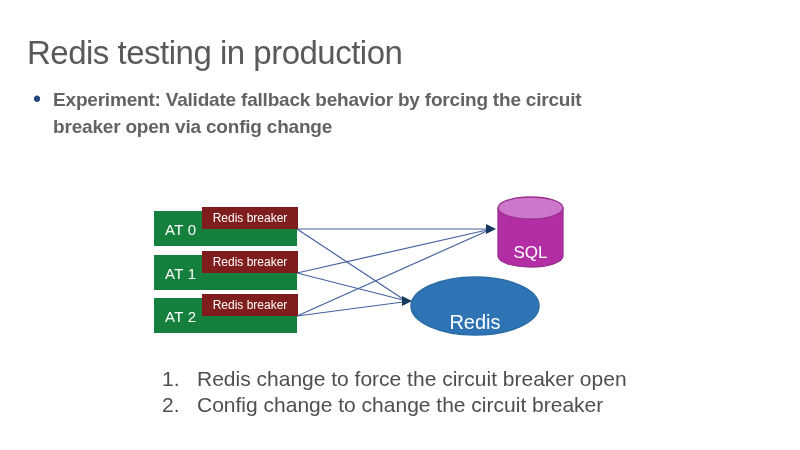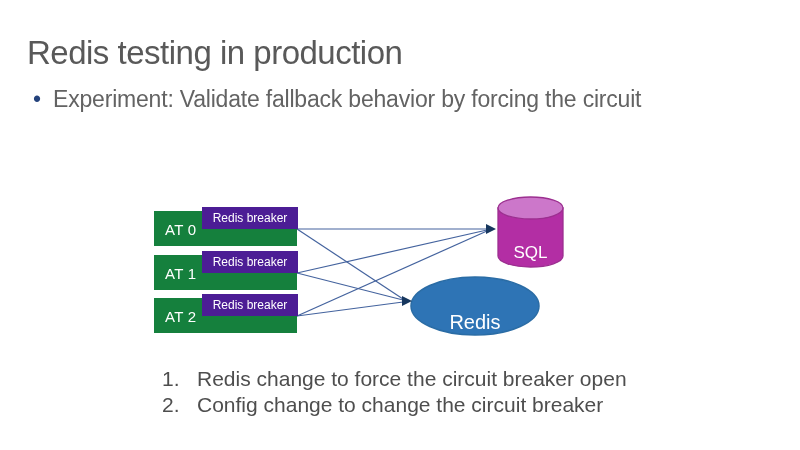--- a/index.html
+++ b/index.html
@@ -25,23 +25,23 @@
     display: flex;
     align-items: flex-start;
   }
   .bullet-marker {
     color: #24427C;
     font-size: 23px;
     line-height: 27px;
     margin-right: 12px;
   }
   .bullet-text {
-    font-size: 23px;
+    font-size: 19px;
     line-height: 27px;
-    font-weight: 400;
+    font-weight: 700;
     color: #636363;
     letter-spacing: -0.2px;
   }
   
   .diagram-svg {
     position: absolute;
     left: 0; top: 0;
     width: 800px; height: 450px;
     z-index: 1;
     pointer-events: none;
@@ -59,21 +59,21 @@
     height: 35px; line-height: 37px;
     color: #ffffff;
     font-size: 15px;
     font-weight: 300;
     letter-spacing: 0.3px;
   }
   .breaker-box {
     position: absolute;
     left: 202px;
     width: 96px; height: 22px;
-    background: #4c1d95;
+    background: #7f1d1d;
     z-index: 3;
     text-align: center;
   }
   .breaker-label {
     color: #ffffff;
     font-size: 12px;
     line-height: 22px;
     font-weight: 300;
   }
   .shape-label {
@@ -102,20 +102,21 @@
 </style>
 </head>
 <body>
 
 <div class="slide-title">Redis testing in production</div>
 
 <div class="bullet-row">
   <div class="bullet-marker">•</div>
   <div class="bullet-text">
     <div>Experiment: Validate fallback behavior by forcing the circuit</div>
+    <div>breaker open via config change</div>
   </div>
 </div>
 
 <svg class="diagram-svg" viewBox="0 0 800 450" xmlns="http://www.w3.org/2000/svg">
 
   <g stroke="#44639E" stroke-width="1.2" fill="none">
     <line x1="297" y1="229" x2="487" y2="229"></line>
     <line x1="297" y1="229" x2="403" y2="299"></line>
     <line x1="297" y1="273" x2="487" y2="230"></line>
     <line x1="297" y1="273" x2="403" y2="300"></line>

